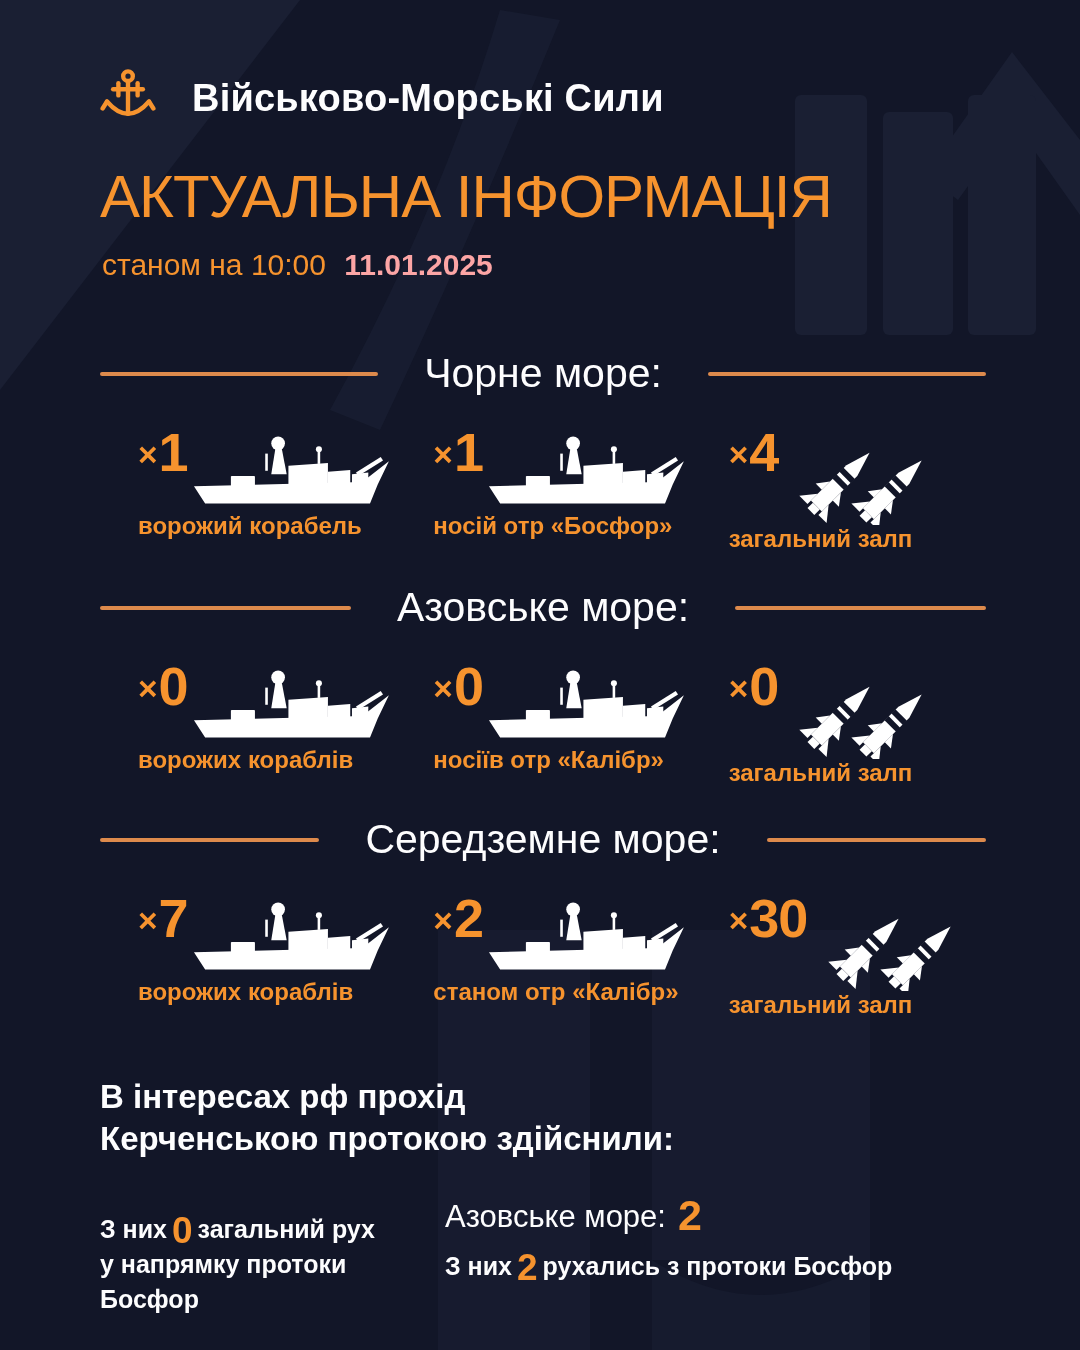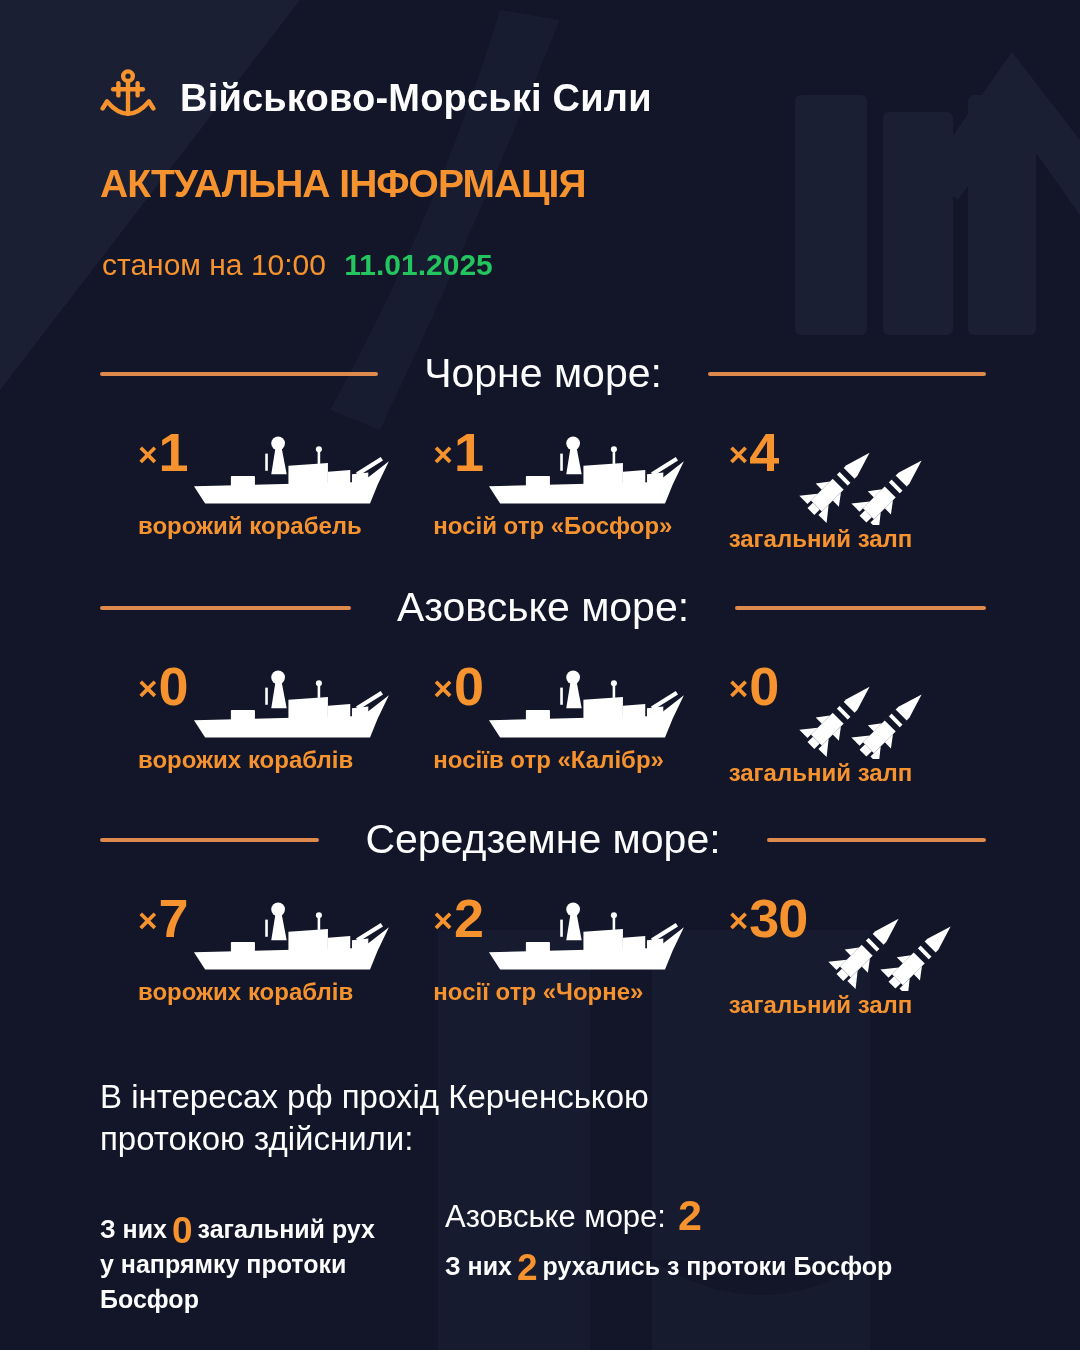--- a/index.html
+++ b/index.html
@@ -14,48 +14,48 @@
     position:relative;width:1080px;height:1350px;overflow:hidden;
     background:var(--bg);
     font-family:"Liberation Sans", sans-serif;
     color:var(--white);
   }
   
   .wm-svg{position:absolute;inset:0;z-index:0;}
   .content{position:relative;z-index:1;width:100%;height:100%;}
 
   
-  .brand{position:absolute;top:68px;left:100px;display:flex;align-items:center;gap:24px;}
+  .brand{position:absolute;top:68px;left:100px;display:flex;align-items:center;gap:36px;}
   .brand-icon{width:56px;height:60px;flex:0 0 auto;}
   .brand-name{font-size:38px;font-weight:700;letter-spacing:0.2px;color:#fdfdfe;}
 
-  .title{position:absolute;top:162px;left:100px;font-size:39px;font-weight:700;
+  .title{position:absolute;top:162px;left:100px;font-size:60px;font-weight:400;
          letter-spacing:-1px;color:var(--accent);white-space:nowrap;}
   .subtitle{position:absolute;top:248px;left:102px;font-size:30px;white-space:nowrap;}
   .as-of{color:var(--accent);font-weight:500;}
-  .date{color:#22c55e;font-weight:700;margin-left:10px;}
+  .date{color:#fca5a5;font-weight:700;margin-left:10px;}
 
   
   .section{position:absolute;left:100px;right:94px;}
   .sec-1{top:350px;} .sec-2{top:584px;} .sec-3{top:816px;}
   .sec-head{display:flex;align-items:center;gap:46px;}
   .sec-name{font-size:41px;font-weight:500;color:#fdfdfe;white-space:nowrap;}
   .hline{flex:1;height:4px;background:var(--line);border-radius:2px;}
   .stats{display:grid;grid-template-columns:1fr 1fr 1fr;margin-top:28px;}
   .stat{padding-left:38px;}
   .stat-top{display:flex;align-items:flex-start;white-space:nowrap;}
   .stat-num{font-size:54px;font-weight:800;color:var(--accent);line-height:1;letter-spacing:-1px;}
   .mult{font-size:0.62em;vertical-align:0.14em;margin-right:2px;}
   .ship-icon{width:198px;height:79px;margin-left:4px;margin-top:8px;flex:0 0 auto;}
   .msl-icon{width:150px;height:108px;margin-left:-4px;margin-top:-8px;flex:0 0 auto;}
   .stat-label{font-size:24px;font-weight:700;color:var(--accent);white-space:nowrap;}
 
   
   .kerch{position:absolute;top:1076px;left:100px;right:90px;}
-  .kerch-head{font-size:33px;font-weight:400;line-height:1.27;max-width:580px;color:#fdfdfe;}
+  .kerch-head{font-size:33px;font-weight:700;line-height:1.27;max-width:580px;color:#fdfdfe;}
   .kerch-cols{display:flex;margin-top:38px;}
   .kcol-1{width:345px;flex:0 0 auto;}
   .kcol-2{flex:1;}
   .sea-line{font-size:31px;font-weight:500;color:#fdfdfe;}
   .sea-count{font-size:43px;font-weight:800;color:var(--accent);margin-left:12px;vertical-align:-3px;line-height:0.8;}
   .note{margin-top:14px;font-size:25px;font-weight:700;color:#fdfdfe;line-height:1.4;}
   .note-count{font-size:37px;font-weight:800;color:var(--accent);vertical-align:-5px;margin:0 5px;line-height:0.7;}
   .note-line2{display:block;}
   .note-line2:empty{display:none;}
 </style>
@@ -222,21 +222,21 @@
           </div>
           <div class="stat-label">ворожих кораблів</div>
         </div>
         <div class="stat">
           <div class="stat-top">
             <div class="stat-num"><span class="mult">×</span><span>2</span></div>
             <svg class="ship-icon" viewBox="0 0 230 92" fill="#ffffff">
                 <use href="#ship"></use>
               </svg>
           </div>
-          <div class="stat-label">носії отр «Чорне»</div>
+          <div class="stat-label">станом отр «Калібр»</div>
         </div>
         <div class="stat">
           <div class="stat-top">
             <div class="stat-num"><span class="mult">×</span><span>30</span></div>
             <svg class="msl-icon" viewBox="0 0 155 112" fill="#ffffff">
               <use href="#msl" transform="translate(38,98) rotate(45)"></use>
               <use href="#msl" transform="translate(92,106) rotate(45)"></use>
             </svg>
           </div>
           <div class="stat-label">загальний залп</div>

